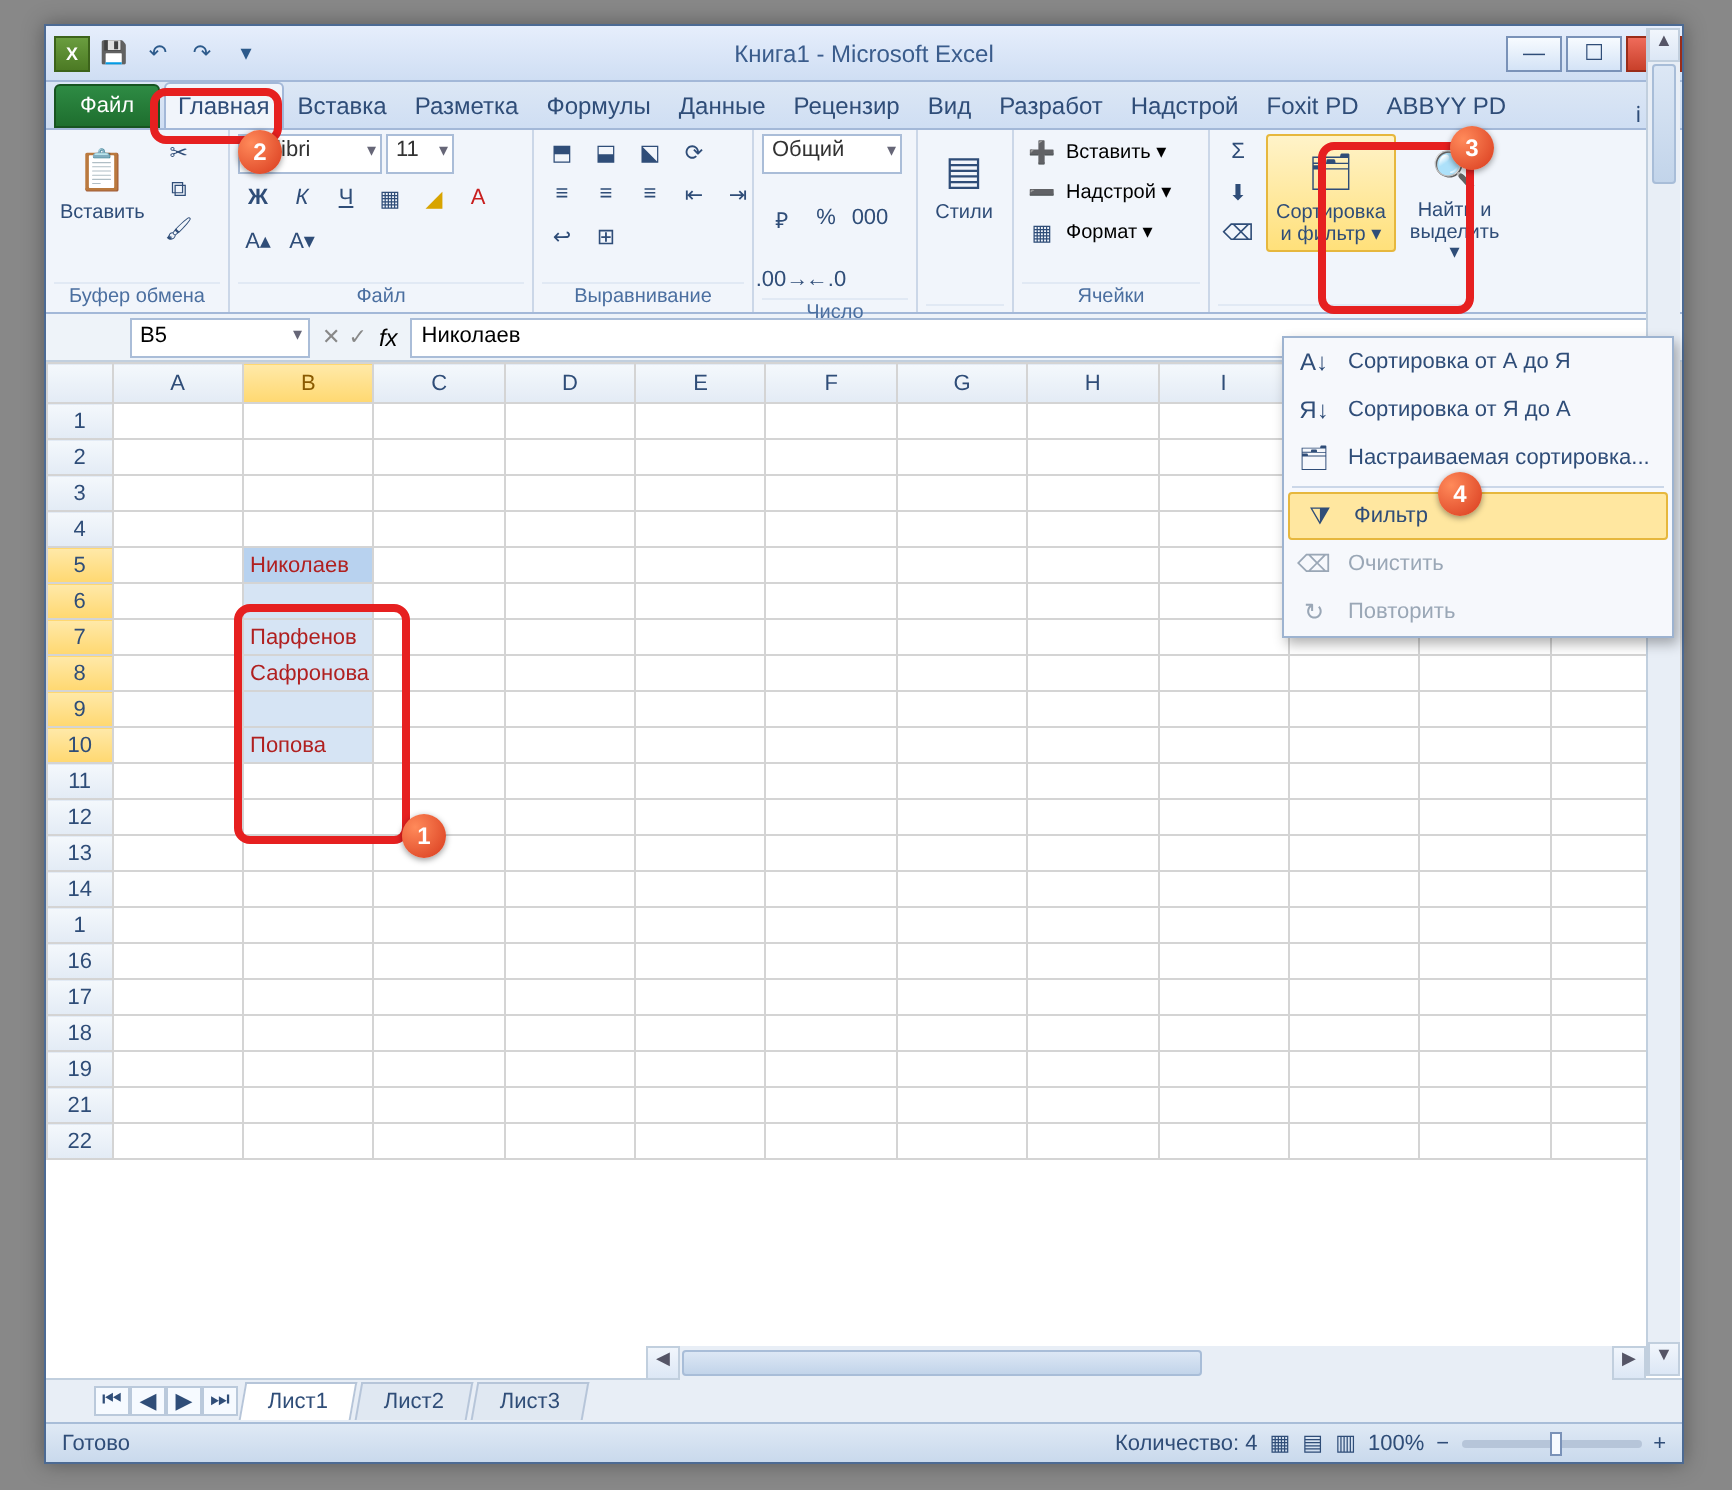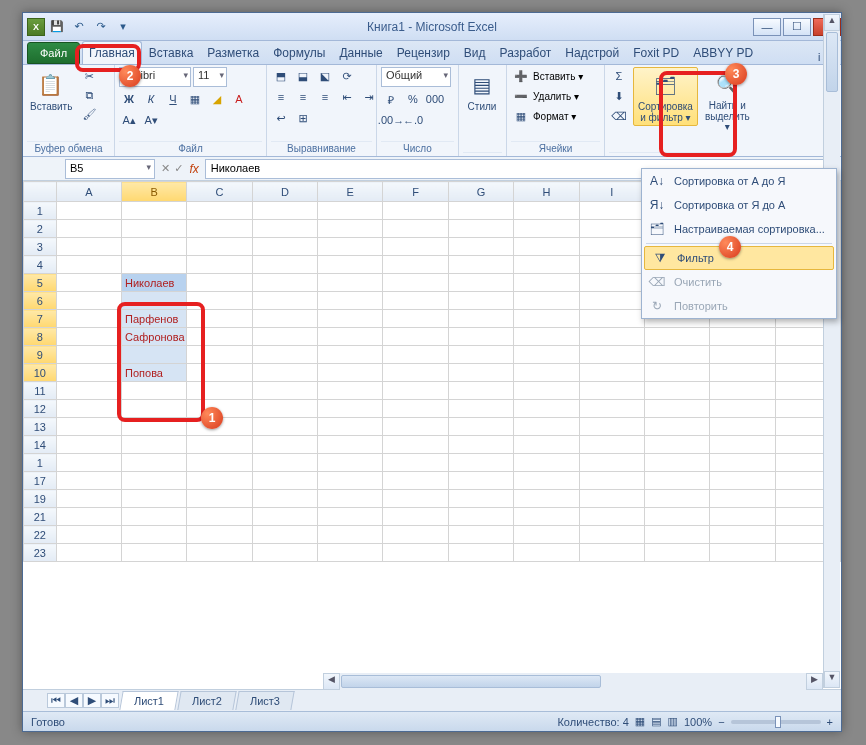--- a/index.html
+++ b/index.html
@@ -31,21 +31,21 @@
   .rmini { width:20px; height:18px; font-size:11px; color:#2f4d78; display:flex; align-items:center; justify-content:center;}
   .combo { height:20px; border:1px solid #aabdd8; background:#fff; font-size:11px; padding:1px 14px 1px 4px; color:#333; position:relative;}
   .combo::after{content:"▾"; position:absolute; right:2px; top:2px; font-size:9px; color:#667;}
   .rrow { display:flex; gap:2px; align-items:center;}
   .bold{font-weight:bold;} .ital{font-style:italic;} .und{text-decoration:underline;}
   .sort-btn { background: linear-gradient(#fff3c9,#ffe07a); border:1px solid #e6b73d; border-radius:2px; padding:2px 4px;}
   
   .fbar { height:24px; display:flex; align-items:center; border-bottom:1px solid #c1cfde; background:#eef3f9;}
   .namebox { width:90px; height:20px; border:1px solid #aabdd8; background:#fff; margin:0 6px 0 42px; font-size:11px; padding:2px 4px; position:relative;}
   .namebox::after{content:"▾"; position:absolute; right:3px; top:2px; font-size:9px; color:#667;}
-  .fx { font-style:italic; font-size:12px; color:#c2410c; margin:0 6px;}
+  .fx { font-style:italic; font-size:12px; color:#000000; margin:0 6px;}
   .formula-input { flex:1; height:20px; border:1px solid #aabdd8; background:#fff; font-size:11px; padding:2px 5px; margin-right:6px;}
   
   .grid-wrap{position:relative;}
   .grid { border-collapse:collapse; width:100%; background:#fff; table-layout:fixed;}
   .grid th, .grid td { border:1px solid #d4d4d4; font-size:11px; color:#333; height:18px; overflow:hidden; white-space:nowrap;}
   .grid thead th { background: linear-gradient(#f4f8fc,#e3ebf5); color:#2f4d78; font-weight:normal; text-align:center; height:20px;}
   .grid tbody th { background: linear-gradient(#f4f8fc,#e3ebf5); color:#2f4d78; font-weight:normal; text-align:center; width:32px;}
   .grid .corner{width:32px;}
   .colB.active, th.row-active { background:linear-gradient(#ffe9a8,#ffd870)!important; color:#8a5a00;}
   .sel td.colB{ background:#d6e4f4;}
@@ -174,21 +174,21 @@
         </div>
         <div class="rrow">
           <span class="rmini">↩</span>
           <span class="rmini">⊞</span>
         </div>
       </div>
       <div class="group-label">Выравнивание</div>
     </div>
 
     <div class="group" style="width:82px">
-      <div class="group-body" style="flex-direction:column; gap:3px;">
+      <div class="group-body" style="flex-direction:column; gap:13px;">
         <div class="combo" style="width:70px">Общий</div>
         <div class="rrow">
           <span class="rmini">₽</span>
           <span class="rmini">%</span>
           <span class="rmini">000</span>
         </div>
         <div class="rrow">
           <span class="rmini">.00→</span>
           <span class="rmini">←.0</span>
         </div>
@@ -207,21 +207,21 @@
     </div>
 
     <div class="group" style="width:98px">
       <div class="group-body" style="flex-direction:column; gap:2px; font-size:10px;">
         <div class="rrow">
             <span class="rmini">➕</span>
             <span>Вставить ▾</span>
           </div>
         <div class="rrow">
             <span class="rmini">➖</span>
-            <span>Удалить ▾</span>
+            <span>Надстрой ▾</span>
           </div>
         <div class="rrow">
             <span class="rmini">▦</span>
             <span>Формат ▾</span>
           </div>
       </div>
       <div class="group-label">Ячейки</div>
     </div>
 
     <div class="group" style="width:134px; border-right:none;">
@@ -490,35 +490,65 @@
             <td class=""></td>
             <td class=""></td>
             <td class=""></td>
             <td class=""></td>
             <td class=""></td>
             <td class=""></td>
             <td class=""></td>
             <td class=""></td>
             <td class=""></td>
           </tr>
+          <tr class="r16 ">
+            <th class="">16</th>
+            <td class=""></td>
+            <td class="colB"></td>
+            <td class=""></td>
+            <td class=""></td>
+            <td class=""></td>
+            <td class=""></td>
+            <td class=""></td>
+            <td class=""></td>
+            <td class=""></td>
+            <td class=""></td>
+            <td class=""></td>
+            <td class=""></td>
+          </tr>
           <tr class="r17 ">
             <th class="">17</th>
             <td class=""></td>
             <td class="colB"></td>
             <td class=""></td>
             <td class=""></td>
             <td class=""></td>
             <td class=""></td>
             <td class=""></td>
             <td class=""></td>
             <td class=""></td>
             <td class=""></td>
             <td class=""></td>
             <td class=""></td>
           </tr>
+          <tr class="r18 ">
+            <th class="">18</th>
+            <td class=""></td>
+            <td class="colB"></td>
+            <td class=""></td>
+            <td class=""></td>
+            <td class=""></td>
+            <td class=""></td>
+            <td class=""></td>
+            <td class=""></td>
+            <td class=""></td>
+            <td class=""></td>
+            <td class=""></td>
+            <td class=""></td>
+          </tr>
           <tr class="r19 ">
             <th class="">19</th>
             <td class=""></td>
             <td class="colB"></td>
             <td class=""></td>
             <td class=""></td>
             <td class=""></td>
             <td class=""></td>
             <td class=""></td>
             <td class=""></td>
@@ -537,35 +567,20 @@
             <td class=""></td>
             <td class=""></td>
             <td class=""></td>
             <td class=""></td>
             <td class=""></td>
             <td class=""></td>
             <td class=""></td>
           </tr>
           <tr class="r22 ">
             <th class="">22</th>
-            <td class=""></td>
-            <td class="colB"></td>
-            <td class=""></td>
-            <td class=""></td>
-            <td class=""></td>
-            <td class=""></td>
-            <td class=""></td>
-            <td class=""></td>
-            <td class=""></td>
-            <td class=""></td>
-            <td class=""></td>
-            <td class=""></td>
-          </tr>
-          <tr class="r23 ">
-            <th class="">23</th>
             <td class=""></td>
             <td class="colB"></td>
             <td class=""></td>
             <td class=""></td>
             <td class=""></td>
             <td class=""></td>
             <td class=""></td>
             <td class=""></td>
             <td class=""></td>
             <td class=""></td>

